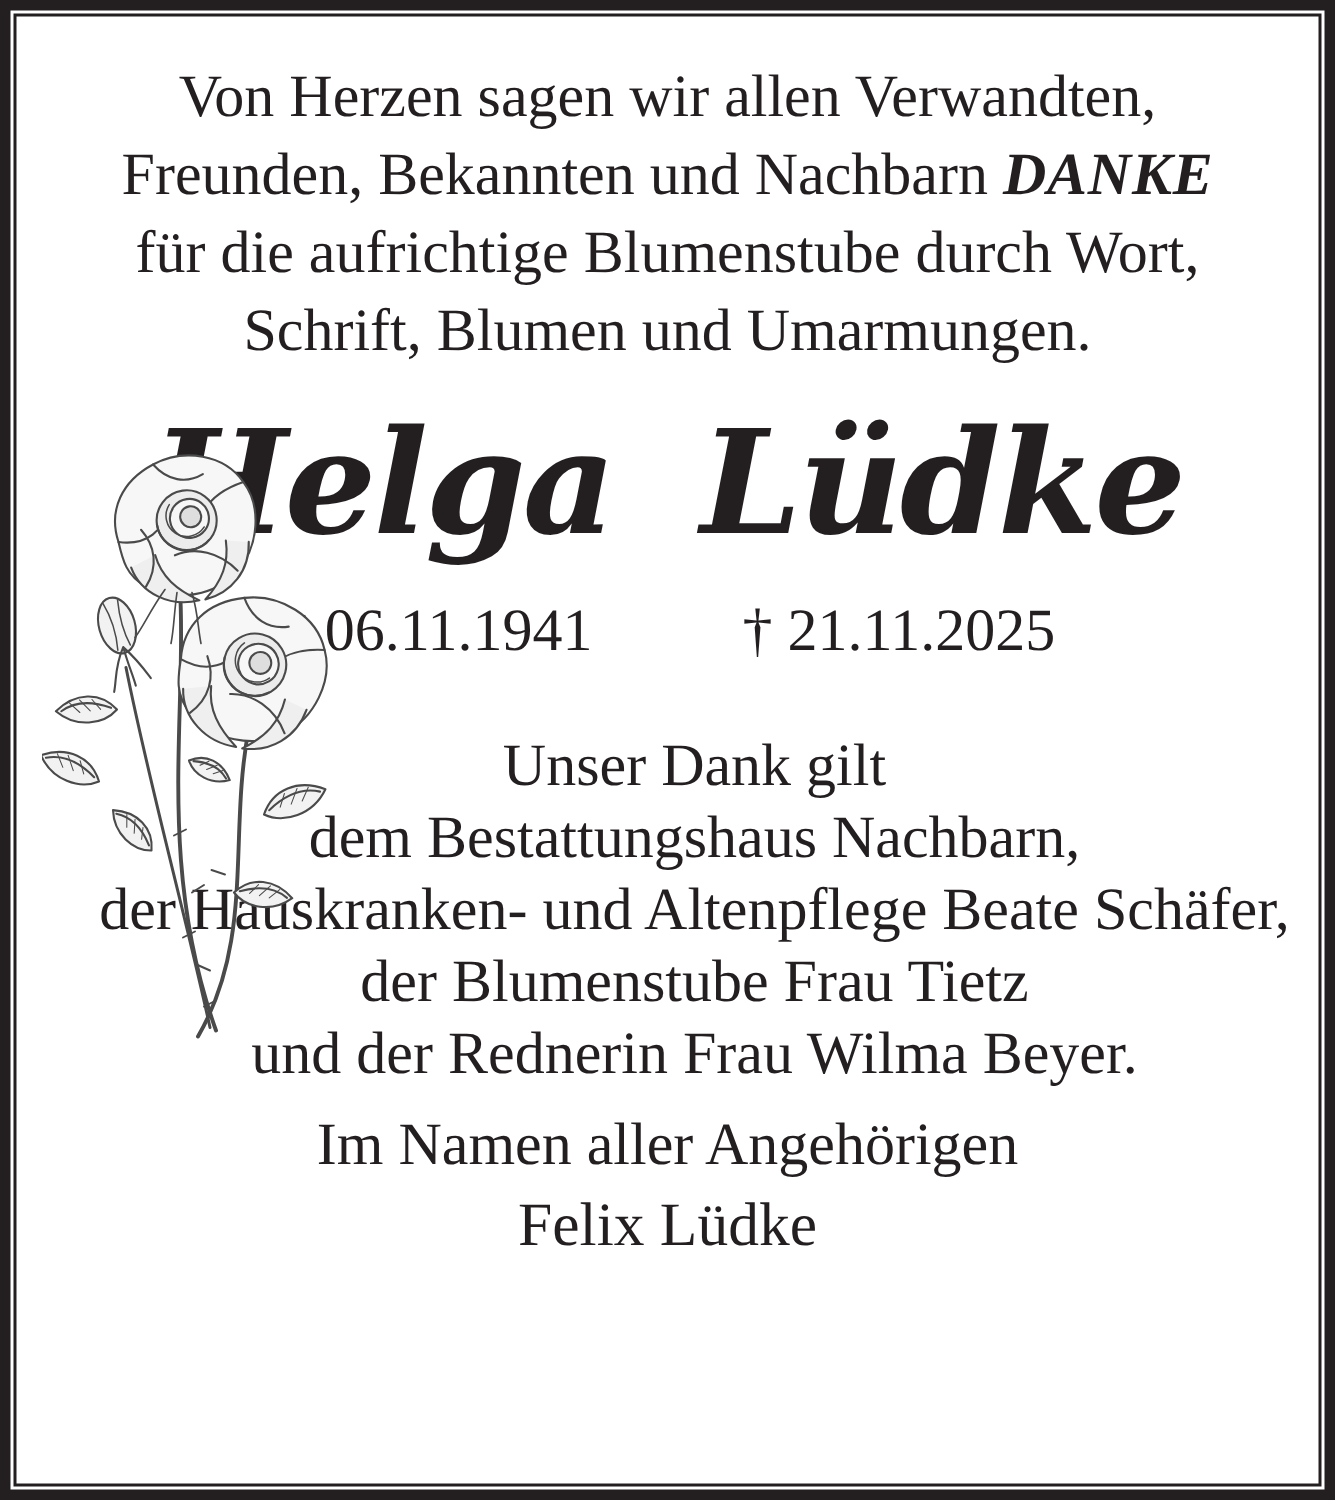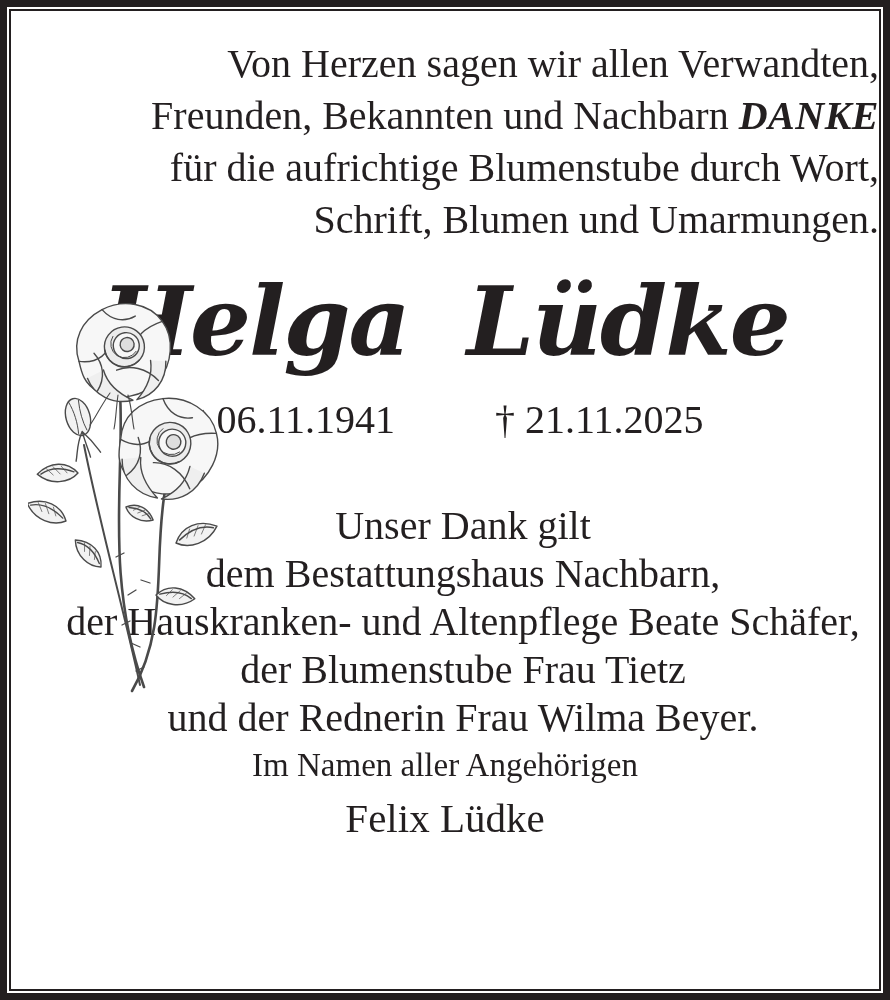--- a/index.html
+++ b/index.html
@@ -1,28 +1,28 @@
 <!DOCTYPE html>
 <html><head>
 <meta charset="utf-8">
 <style>
   html,body{margin:0;padding:0;background:#fff;}
   body{width:890px;height:1000px;position:relative;font-family:"Liberation Serif","DejaVu Serif",serif;color:var(--ink,#231f20);overflow:hidden;}
   .frame-outer{position:absolute;inset:0;border:7px solid var(--ink,#231f20);box-sizing:border-box;}
   .frame-inner{position:absolute;inset:9px;border:2px solid var(--ink,#231f20);box-sizing:border-box;}
   .content{position:absolute;inset:11px;text-align:center;}
   .quote{margin-top:34px;font-style:italic;font-size:37px;line-height:45px;letter-spacing:.5px;}
-  .opening{margin-top:27px;font-size:40px;line-height:52px;text-align:right;}
+  .opening{margin-top:27px;font-size:40px;line-height:52px;}
   .emphasis{font-weight:600;letter-spacing:.5px;font-style:italic;}
   .name-row{margin-top:6px;display:flex;justify-content:center;align-items:baseline;gap:58px;
     font-family:"DejaVu Serif","Liberation Serif",serif;font-style:italic;font-weight:600;
     font-size:96px;line-height:140px;letter-spacing:-2px;}
   .dates-row{margin-top:4px;display:flex;justify-content:center;gap:100px;font-size:40px;line-height:48px;}
-  .acknowledgement{margin-top:58px;font-size:40px;line-height:48px;padding-left:36px;}
-  .on-behalf{font-size:33px;line-height:46px;}
+  .acknowledgement{margin-top:42px;font-size:40px;line-height:48px;padding-left:36px;}
+  .on-behalf{margin-top:14px;font-size:40px;line-height:46px;}
   .signer{margin-top:6px;font-size:41px;line-height:48px;font-weight:normal;}
   .rose{position:absolute;left:28px;top:295px;width:192px;height:400px;pointer-events:none;}
   .rose *{vector-effect:non-scaling-stroke;}
 </style>
 </head>
 <body style="--ink: #231f20;">
 
 <div class="frame-outer"></div>
 <div class="frame-inner"></div>
 

